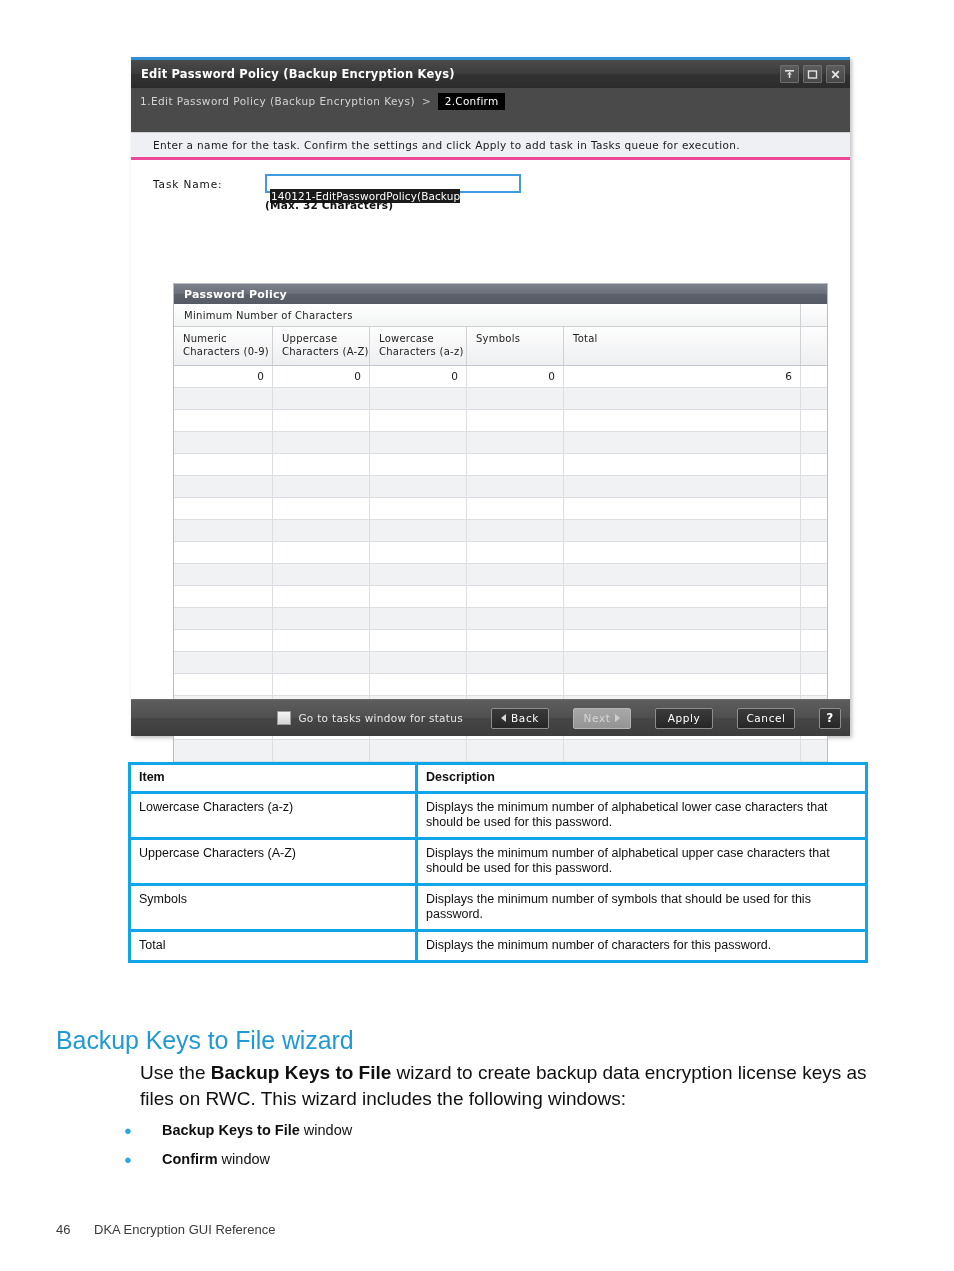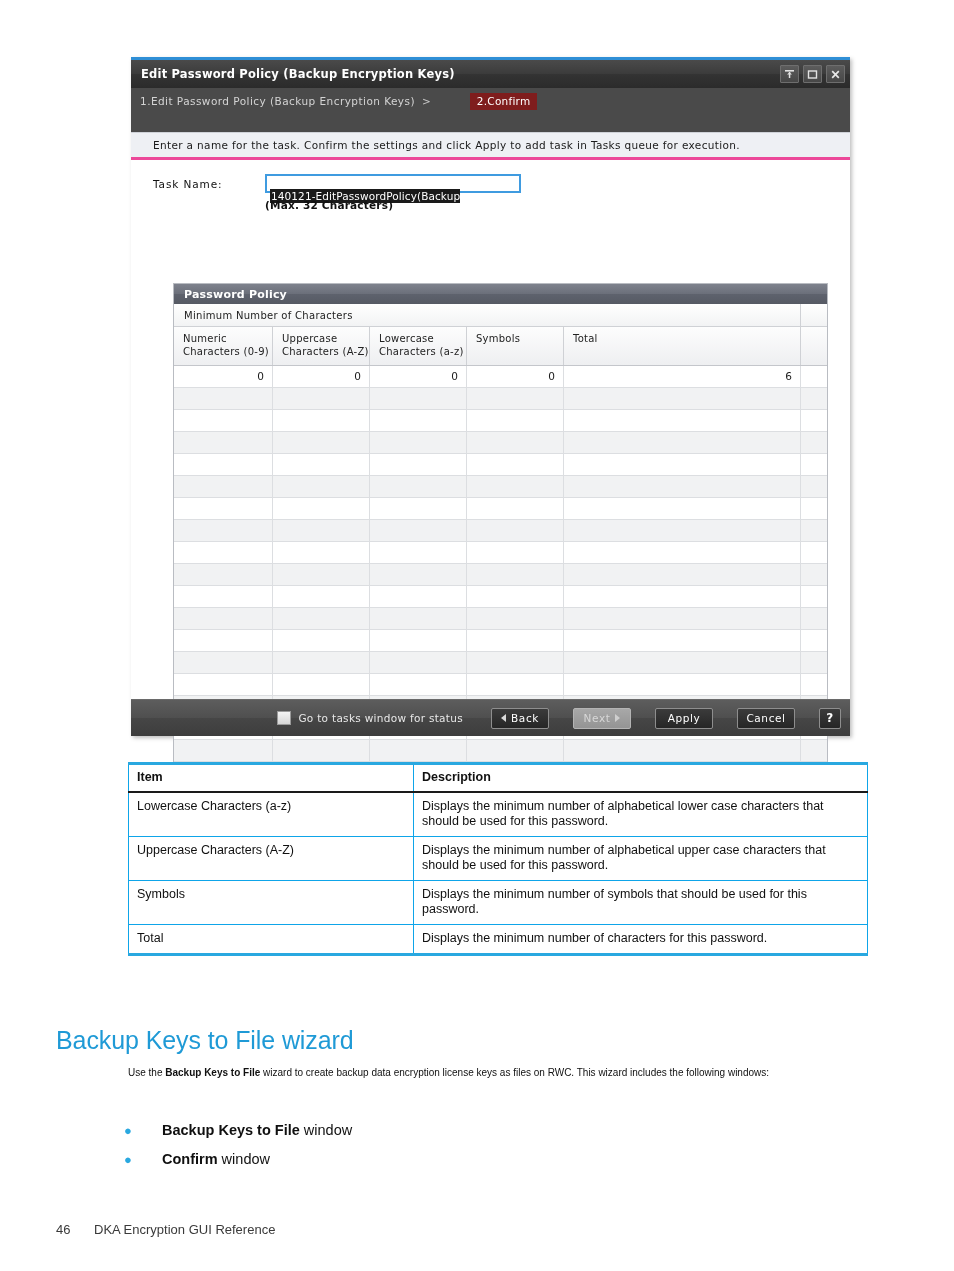--- a/index.html
+++ b/index.html
@@ -67,25 +67,24 @@
     gap: 7px;
   }
   .bc-step {
     color: #d4d4d4;
     font-size: 10.5px;
     white-space: nowrap;
     letter-spacing: 0.45px;
   }
   .bc-sep { color: #c8c8c8; font-size: 10.5px; }
   .bc-step.active {
-    background: #7f1d1d;
+    background: #000000;
     color: #ffffff;
     padding: 2px 7px 3px 7px;
     letter-spacing: 0.25px;
-    margin-left: 32px;
   }
   .bc-filler {
     height: 18px;
     background: #4a4a4a;
   }
 
   .body-area {
     background: #ffffff;
     height: calc(100% - 28px - 26px - 18px - 36px);
     position: relative;
@@ -293,21 +292,21 @@
     top: 762px;
     width: 740px;
     border-collapse: collapse;
     border-top: 3px solid #29a8e0;
     border-bottom: 3px solid #29a8e0;
     border-left: 1px solid #29a8e0;
     border-right: 1px solid #29a8e0;
     background: #ffffff;
   }
   .desc-table th, .desc-table td {
-    border: 1px solid #0ea5e9;
+    border: 3px solid #0ea5e9;
     text-align: left;
     vertical-align: top;
     font-size: 12.5px;
     color: #101010;
     padding: 6px 8px 7px 8px;
     line-height: 15px;
   }
   .desc-table th {
     font-weight: bold;
     font-size: 12.5px;
@@ -321,24 +320,24 @@
     position: absolute;
     left: 56px;
     top: 1026px;
     font-size: 25px;
     color: #1f9ad6;
     font-weight: normal;
     letter-spacing: -0.1px;
   }
   .para {
     position: absolute;
-    left: 128px;
+    left: 140px;
     top: 1060px;
     width: 748px;
-    font-size: 10px;
+    font-size: 19px;
     color: #101010;
     line-height: 26px;
   }
   .bullets {
     position: absolute;
     left: 124px;
     top: 1116px;
     width: 700px;
     font-size: 14.5px;
     color: #101010;

